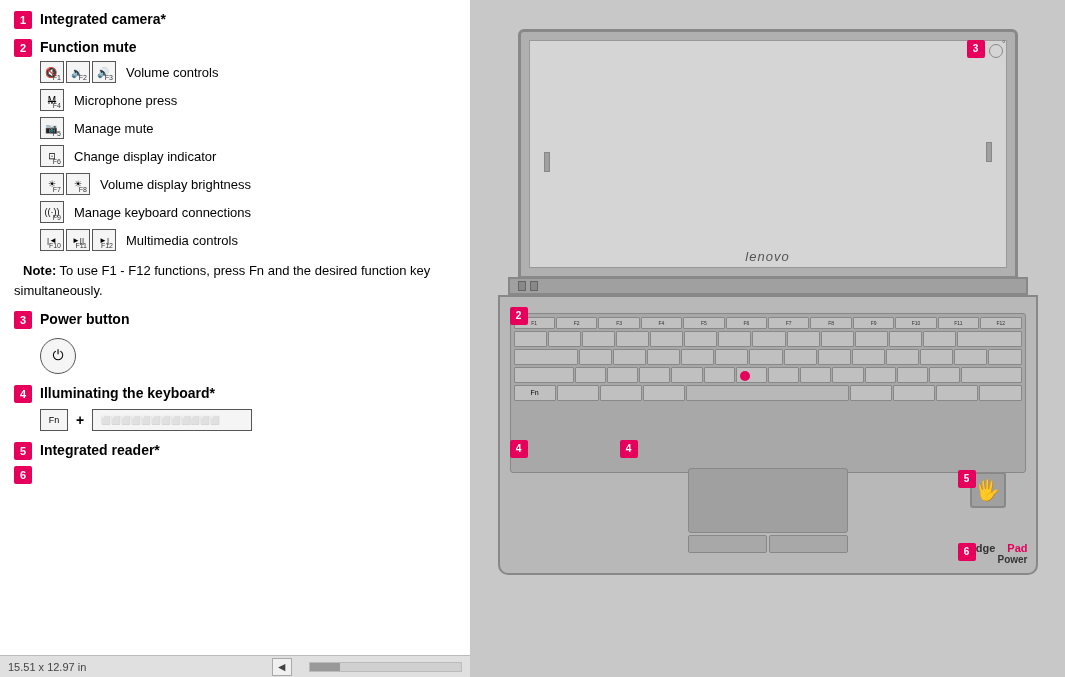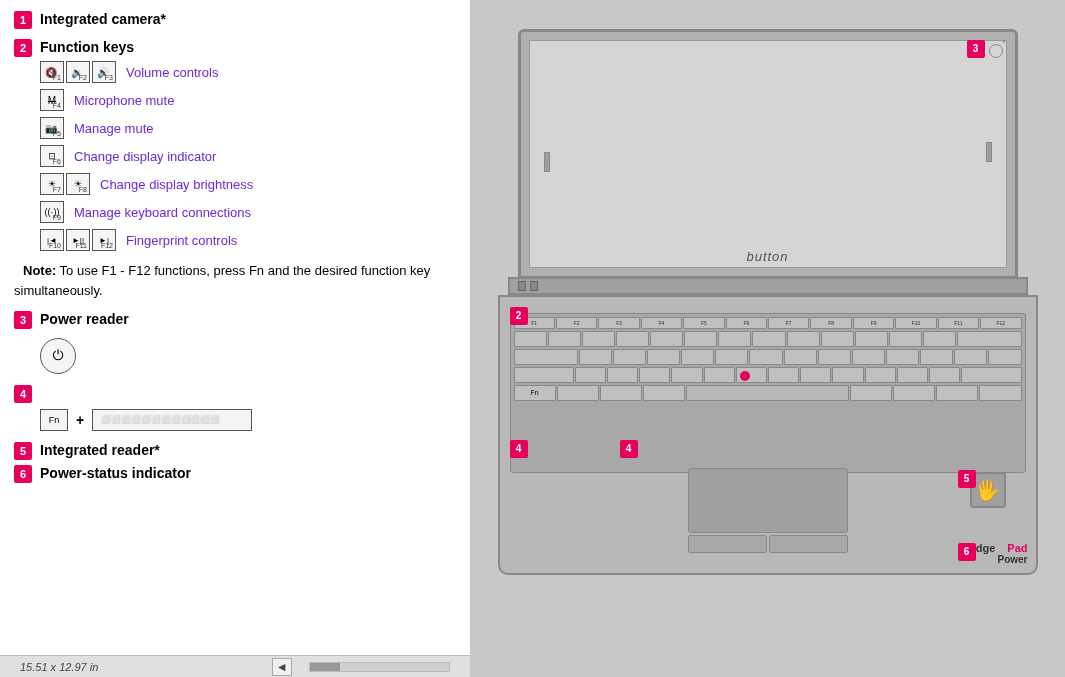--- a/index.html
+++ b/index.html
@@ -78,21 +78,21 @@
     .key .fn-num {
       font-size: 7px;
       color: #333;
       position: absolute;
       bottom: 1px;
       right: 2px;
     }
 
     .fn-label {
       font-size: 13px;
-      color: #6d28d9;
+      color: #000000;
     }
 
     .note-section {
       margin: 8px 0 10px 0;
       font-size: 13px;
       line-height: 1.5;
     }
 
     .note-section strong {
       font-weight: bold;
@@ -431,26 +431,25 @@
       flex: 1;
       overflow: hidden;
     }
 
     .bottom-bar {
       height: 22px;
       background: #e0e0e0;
       border-top: 1px solid #bbb;
       display: flex;
       align-items: center;
-      padding: 0 20px;
+      padding: 0 8px;
       font-size: 11px;
       color: #444;
       gap: 17px;
       flex-shrink: 0;
-      font-style: italic;
     }
 
     .bottom-bar-arrow {
       cursor: pointer;
       font-size: 12px;
       border: 1px solid #aaa;
       background: #f0f0f0;
       padding: 0 3px;
       line-height: 16px;
     }
@@ -479,21 +478,21 @@
   <div class="left-scroll-area">
     <div style="padding: 10px 14px 30px 14px;">
 
       <div class="section-item">
         <span class="badge">1</span>
         <span class="section-title">Integrated camera*</span>
       </div>
 
       <div class="section-item" style="margin-bottom:4px;">
         <span class="badge">2</span>
-        <span class="section-title">Function keys</span>
+        <span class="section-title">Function mute</span>
       </div>
 
       <div class="section-content">
 
         <div class="fn-row">
           <div class="key-group">
             <div class="key">
               <span class="key-icon">🔇</span>
               <span class="fn-num">F1</span>
             </div>
@@ -509,21 +508,21 @@
           <span class="fn-label">Volume controls</span>
         </div>
 
         <div class="fn-row">
           <div class="key-group">
             <div class="key">
               <span class="key-icon" style="font-size:10px;text-decoration:line-through;">M</span>
               <span class="fn-num">F4</span>
             </div>
           </div>
-          <span class="fn-label">Microphone mute</span>
+          <span class="fn-label">Microphone press</span>
         </div>
 
         <div class="fn-row">
           <div class="key-group">
             <div class="key">
               <span class="key-icon">📷</span>
               <span class="fn-num">F5</span>
             </div>
           </div>
           <span class="fn-label">Manage mute</span>
@@ -543,21 +542,21 @@
           <div class="key-group">
             <div class="key">
               <span class="key-icon" style="font-size:9px;">☀</span>
               <span class="fn-num">F7</span>
             </div>
             <div class="key">
               <span class="key-icon" style="font-size:9px;">☀</span>
               <span class="fn-num">F8</span>
             </div>
           </div>
-          <span class="fn-label">Change display brightness</span>
+          <span class="fn-label">Volume display brightness</span>
         </div>
 
         <div class="fn-row">
           <div class="key-group">
             <div class="key">
               <span class="key-icon" style="font-size:9px;">((·))</span>
               <span class="fn-num">F9</span>
             </div>
           </div>
           <span class="fn-label">Manage keyboard connections</span>
@@ -571,82 +570,82 @@
             </div>
             <div class="key">
               <span class="key-icon" style="font-size:8px;">►||</span>
               <span class="fn-num">F11</span>
             </div>
             <div class="key">
               <span class="key-icon" style="font-size:8px;">►|</span>
               <span class="fn-num">F12</span>
             </div>
           </div>
-          <span class="fn-label">Fingerprint controls</span>
+          <span class="fn-label">Multimedia controls</span>
         </div>
       </div>
 
       <div class="note-section" style="margin-left:0;">
         <strong>Note:</strong>
         <span> To use F1 - F12 functions, press Fn and the desired function key simultaneously.</span>
       </div>
 
       <div class="section-item" style="margin-bottom:4px;">
         <span class="badge">3</span>
-        <span class="section-title">Power reader</span>
+        <span class="section-title">Power button</span>
       </div>
       <div class="section-content">
         <div class="power-button-circle">
           <span>⏻</span>
         </div>
       </div>
 
       <div class="section-item" style="margin-bottom:4px;">
         <span class="badge">4</span>
+        <span class="section-title">Illuminating the keyboard*</span>
       </div>
       <div class="section-content">
         <div class="illum-row">
           <div class="key-fn-small">
             <span>Fn</span>
           </div>
           <span class="plus-sign">+</span>
           <div class="key-wide">
             <span style="font-size:8px; color:#888;">⬜⬜⬜⬜⬜⬜⬜⬜⬜⬜⬜⬜</span>
           </div>
         </div>
       </div>
 
       <div class="section-item" style="margin-bottom:4px;">
         <span class="badge">5</span>
         <span class="section-title">Integrated reader*</span>
       </div>
 
       <div class="section-item" style="margin-bottom:4px;">
         <span class="badge">6</span>
-        <span class="section-title">Power-status indicator</span>
       </div>
 
     </div>
   </div>
   <div class="bottom-bar">
     <span>15.51 x 12.97 in</span>
     <div style="flex:1"></div>
     <div class="bottom-bar-arrow">◄</div>
     <div class="scrolltrack">
       <div class="scrollthumb"></div>
     </div>
   </div>
 </div>
 
 <div class="right-panel">
   <div class="laptop-container">
 
     <div class="laptop-screen">
       <div class="screen-inner"></div>
-      <div class="lenovo-brand">button</div>
+      <div class="lenovo-brand">lenovo</div>
 
       <div class="screen-side-notch"></div>
       <div class="screen-right-notch"></div>
 
       <div class="power-indicator">
         <div class="power-dot"></div>
       </div>
 
       <div class="annot-badge" style="top:8px; right:30px; z-index:20;">
         <span>3</span>

